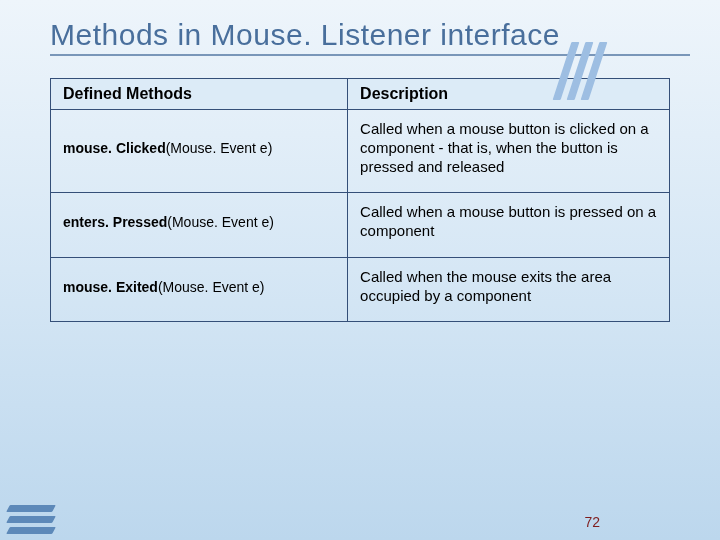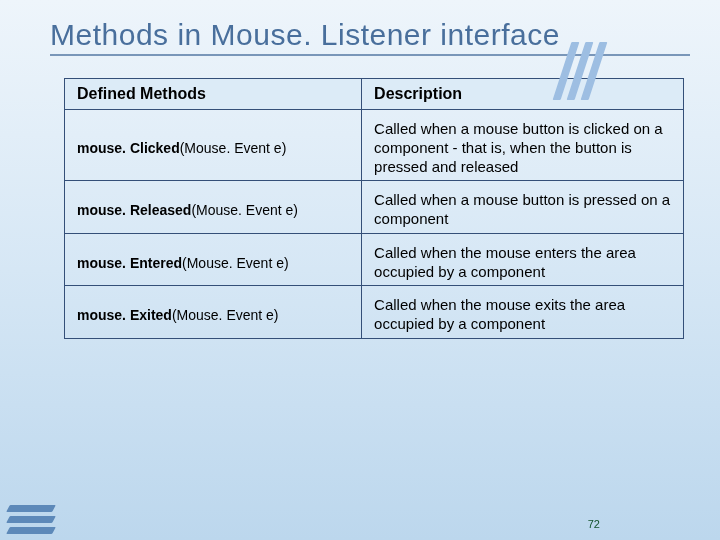--- a/index.html
+++ b/index.html
@@ -45,28 +45,28 @@
     width: 46px;
     height: 7px;
     background: #5d89b9;
     transform: skewX(-28deg);
     margin-bottom: 4px;
     border-radius: 1px;
   }
   table.methods {
     border-collapse: collapse;
     width: 620px;
-    margin-left: 14px;
+    margin-left: 0;
     background: transparent;
   }
   table.methods th, table.methods td {
     border: 1.5px solid #344f78;
     text-align: left;
     vertical-align: middle;
-    padding: 10px 12px 4px 12px;
+    padding: 10px 12px 16px 12px;
     font-family: Arial, Helvetica, sans-serif;
     color: #000;
   }
   table.methods th {
     font-weight: bold;
     font-size: 16px;
     padding: 6px 12px;
     background: #dcebf7;
   }
   table.methods td.method {
@@ -77,22 +77,22 @@
   table.methods td.desc {
     font-size: 15px;
     width: 52%;
     line-height: 1.25;
   }
   .page-num {
     position: absolute;
     bottom: 10px;
     right: 24px;
     font-family: Arial, sans-serif;
-    font-size: 11px;
-    color: #14532d;
+    font-size: 14px;
+    color: #7f1d1d;
   }
 </style>
 </head>
 <body>
 
 <div class="slide">
 
   <div class="deco-top">
     <div class="bar"></div>
     <div class="bar"></div>
@@ -107,26 +107,22 @@
         <th>Defined Methods</th>
         <th>Description</th>
       </tr>
     </thead>
     <tbody>
       <tr>
         <td class="method"><span class="mname">mouse. Clicked</span><span>(Mouse. Event e)</span></td>
         <td class="desc">Called when a mouse button is clicked on a component - that is, when the button is pressed and released</td>
       </tr>
       <tr>
-        <td class="method"><span class="mname">mouse. Released</span><span>(Mouse. Event e)</span></td>
+        <td class="method"><span class="mname">enters. Pressed</span><span>(Mouse. Event e)</span></td>
         <td class="desc">Called when a mouse button is pressed on a component</td>
-      </tr>
-      <tr>
-        <td class="method"><span class="mname">mouse. Entered</span><span>(Mouse. Event e)</span></td>
-        <td class="desc">Called when the mouse enters the area occupied by a component</td>
       </tr>
       <tr>
         <td class="method"><span class="mname">mouse. Exited</span><span>(Mouse. Event e)</span></td>
         <td class="desc">Called when the mouse exits the area occupied by a component</td>
       </tr>
     </tbody>
   </table>
 
   <div class="deco-bottom-stack">
     <div class="bar"></div>

